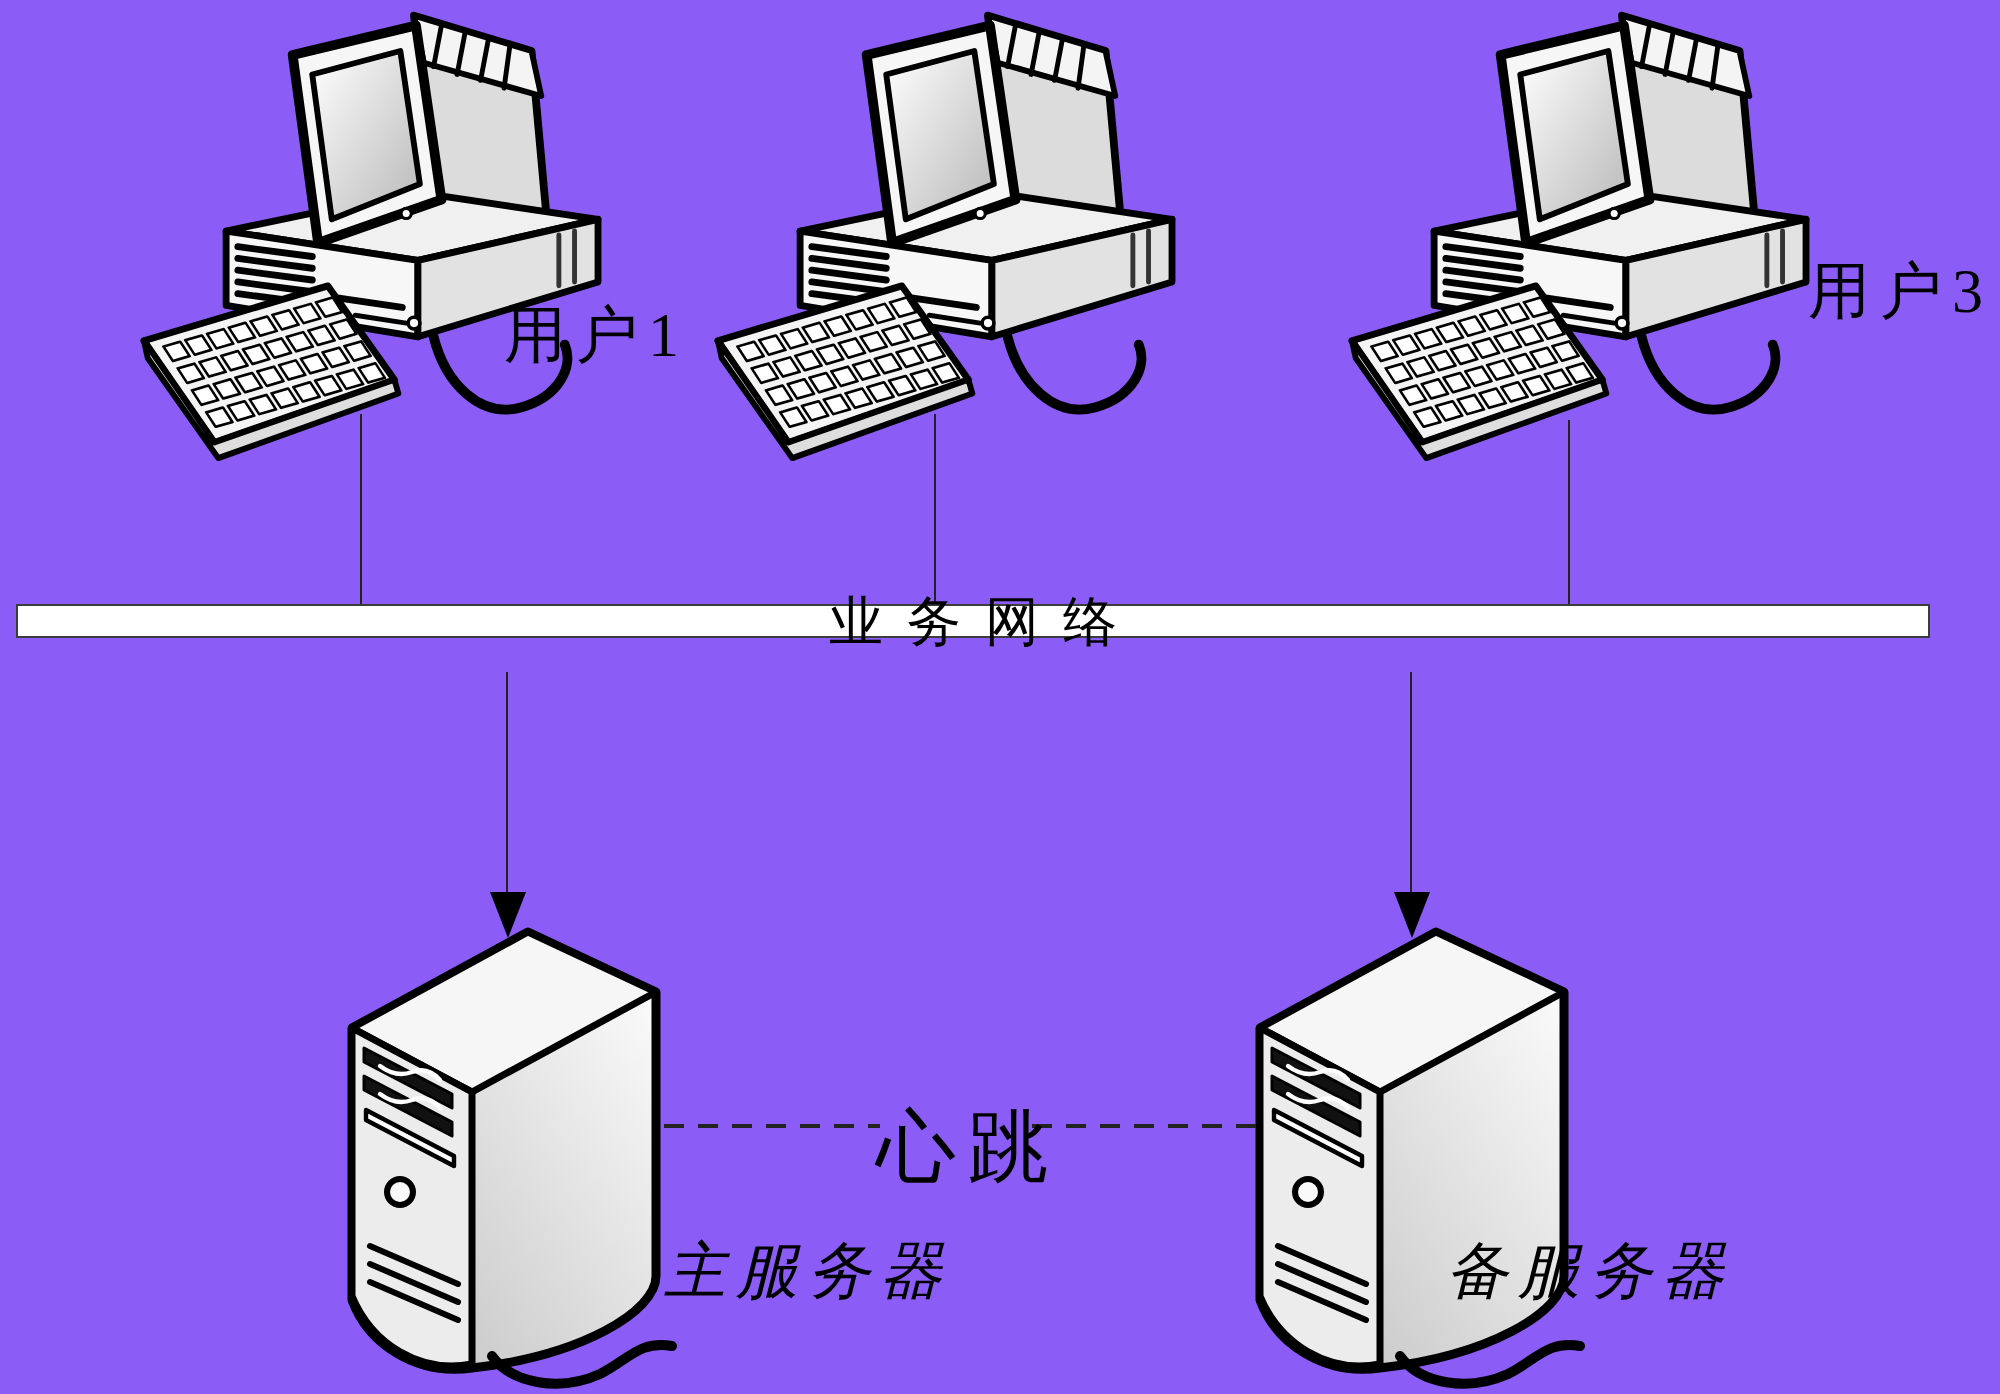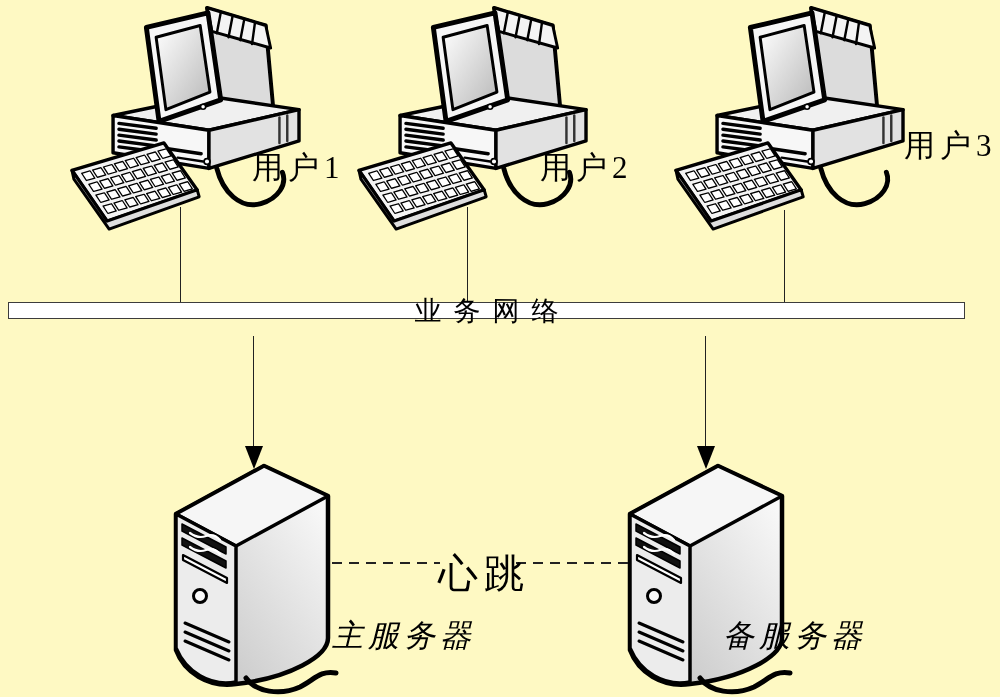--- a/index.html
+++ b/index.html
@@ -1,17 +1,17 @@
 <!DOCTYPE html>
 <html><head>
 <meta charset="utf-8">
 <style>
   html,body{margin:0;padding:0;background:#ffffff;}
   .canvas{
-    position:relative;width:1000px;height:697px;background:#fef9c3;overflow:hidden;
+    position:relative;width:1000px;height:697px;background:#8b5cf6;overflow:hidden;
     font-family:"Liberation Serif","DejaVu Serif",serif;
   }
   .abs{position:absolute;}
   .cjk-label{
     position:absolute;color:#000;font-size:31px;line-height:1.15;
     letter-spacing:5px;white-space:nowrap;
   }
   .vline{position:absolute;width:1.4px;background:#222;}
   .bus-bar{
     position:absolute;left:8px;top:302px;width:957px;height:17px;
@@ -153,21 +153,20 @@
         <use href="#pc-icon"></use>
       </svg>
   </div>
   <div class="abs" style="left:666px;top:2px;">
     <svg width="245" height="230" viewBox="0 0 250 235">
         <use href="#pc-icon"></use>
       </svg>
   </div>
 
   <div class="cjk-label" style="left:252px;top:150px;">用户1</div>
-  <div class="cjk-label" style="left:540px;top:150px;">用户2</div>
   <div class="cjk-label" style="left:904px;top:128px;">用户3</div>
 
   <div class="vline" style="left:180px;top:207px;height:96px;"></div>
   <div class="vline" style="left:467px;top:207px;height:96px;"></div>
   <div class="vline" style="left:784px;top:210px;height:93px;"></div>
 
   <div class="bus-bar">
     <span class="bus-text">业务网络</span>
   </div>
 

